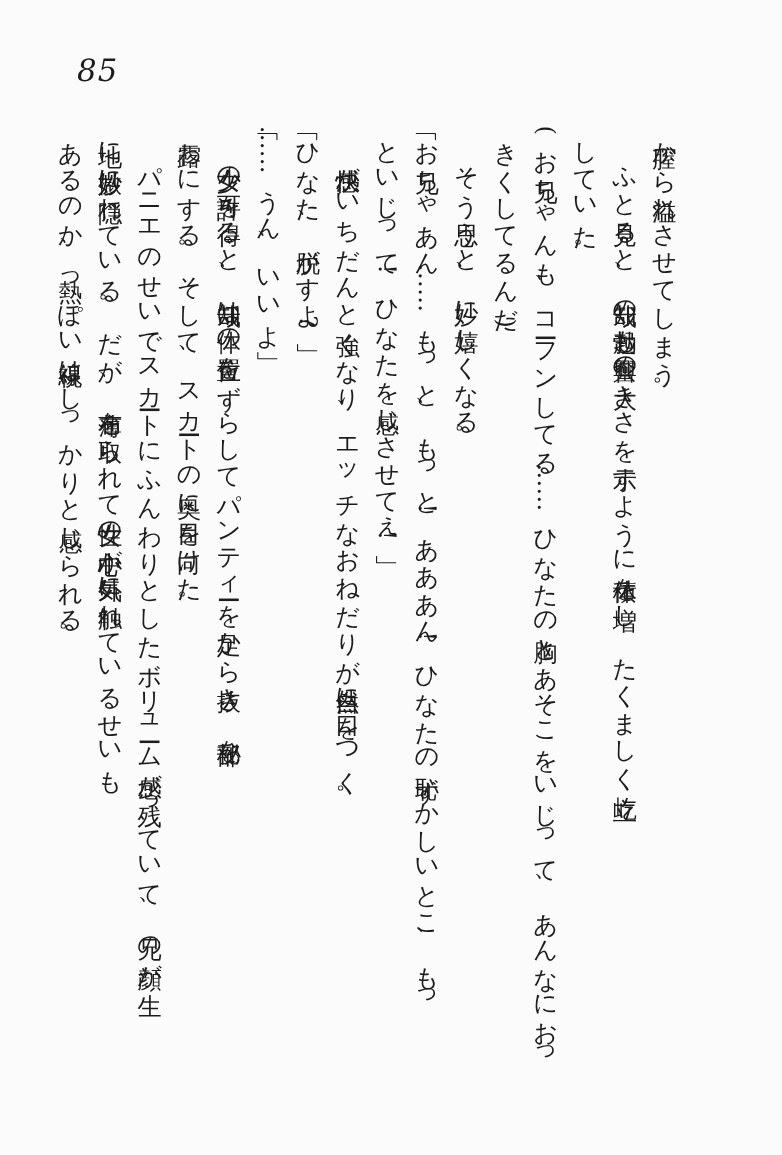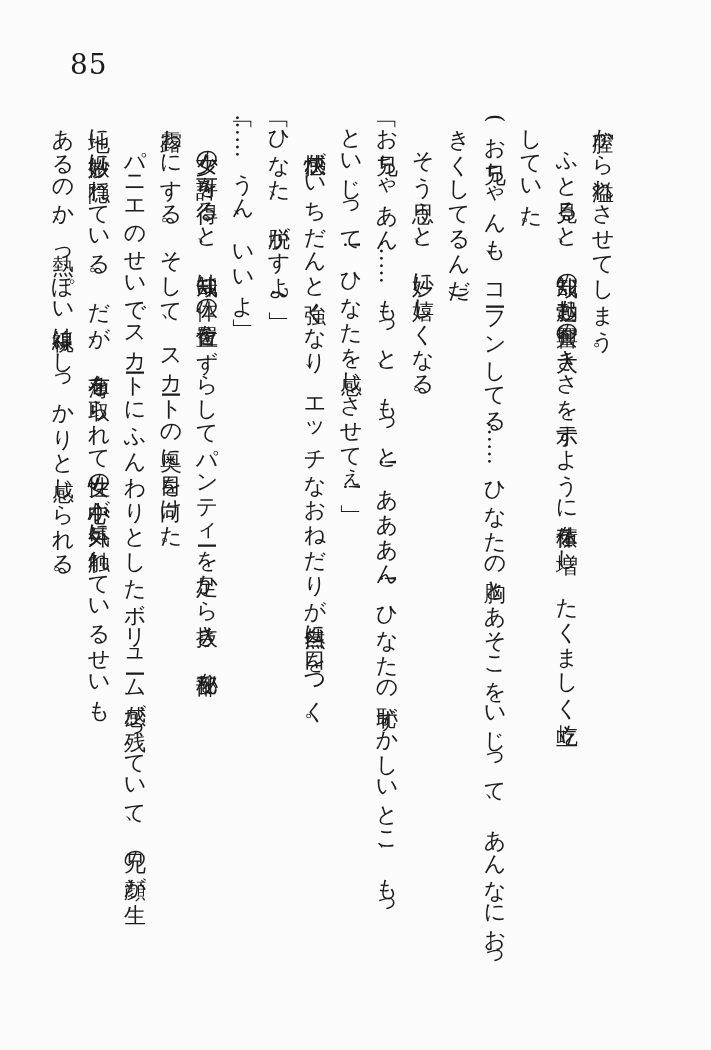--- a/index.html
+++ b/index.html
@@ -15,20 +15,21 @@
     font-family: "DejaVu Serif", "Liberation Serif", serif;
   }
   .page {
     position: absolute;
     inset: 0;
   }
   .page-number {
     position: absolute;
     left: 70px;
     top: 48px;
+    font-style: italic;
     font-size: 28px;
     letter-spacing: 1px;
     color: #1c1c1c;
   }
   .text-block {
     position: absolute;
     top: 114px;
     right: 90px;
     height: 840px;
     writing-mode: vertical-rl;

